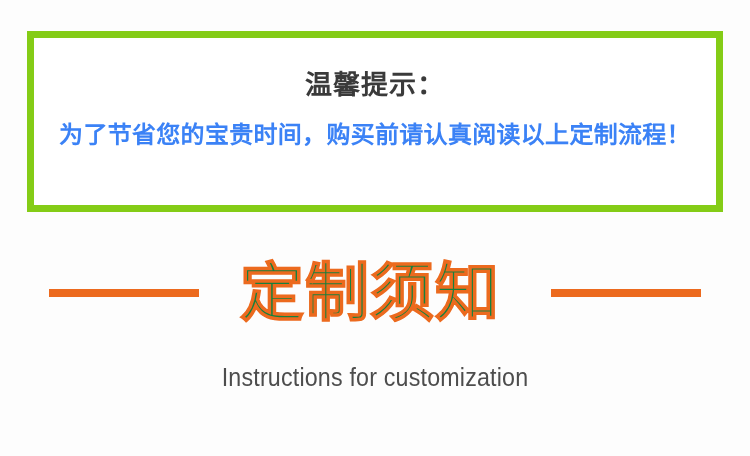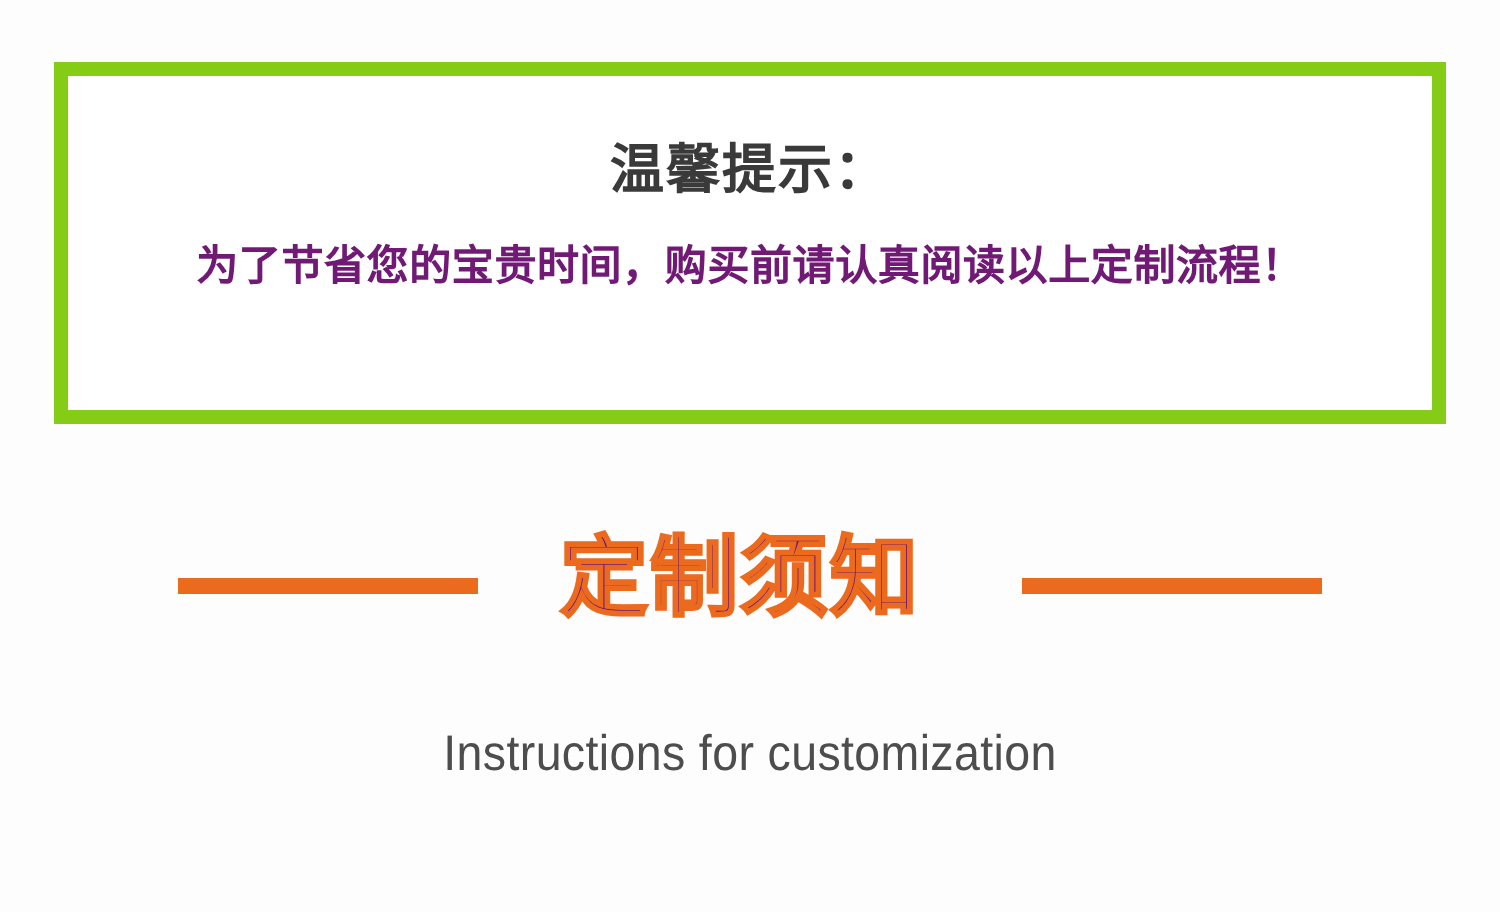--- a/index.html
+++ b/index.html
@@ -45,23 +45,23 @@
     font-weight: bold;
     color: #3a3a3a;
     letter-spacing: 1px;
     line-height: 1.1;
     text-align: center;
     white-space: nowrap;
   }
 
   .notice-text {
     margin-top: 20px;
-    font-size: 21px;
+    font-size: 24px;
     font-weight: bold;
-    color: #701a75;
+    color: #3b82f6;
     letter-spacing: 0.3px;
     line-height: 1.2;
     text-align: left;
     white-space: nowrap;
   }
 
   
   .section-heading {
     position: absolute;
     left: 0;
@@ -77,27 +77,27 @@
     width: 150px;
     height: 8px;
     background: #ec6a1e;
     flex: 0 0 auto;
   }
 
   .rule-left  { margin-right: 41px; }
   .rule-right { margin-left: 51px; }
 
   .section-title {
-    font-size: 44px;
+    font-size: 64px;
     font-weight: bold;
-    color: #701a75;
+    color: #15803d;
     letter-spacing: 1px;
     line-height: 1;
     white-space: nowrap;
-    font-family: Liberation Mono, monospace;
+    font-family: Liberation Sans, sans-serif;
     -webkit-text-stroke: 1.5px #ec6a1e;
     text-shadow: 0 0 0.6px #ec6a1e;
   }
 
   .section-subtitle {
     position: absolute;
     left: 0;
     top: 362px;
     width: 750px;
     text-align: center;

